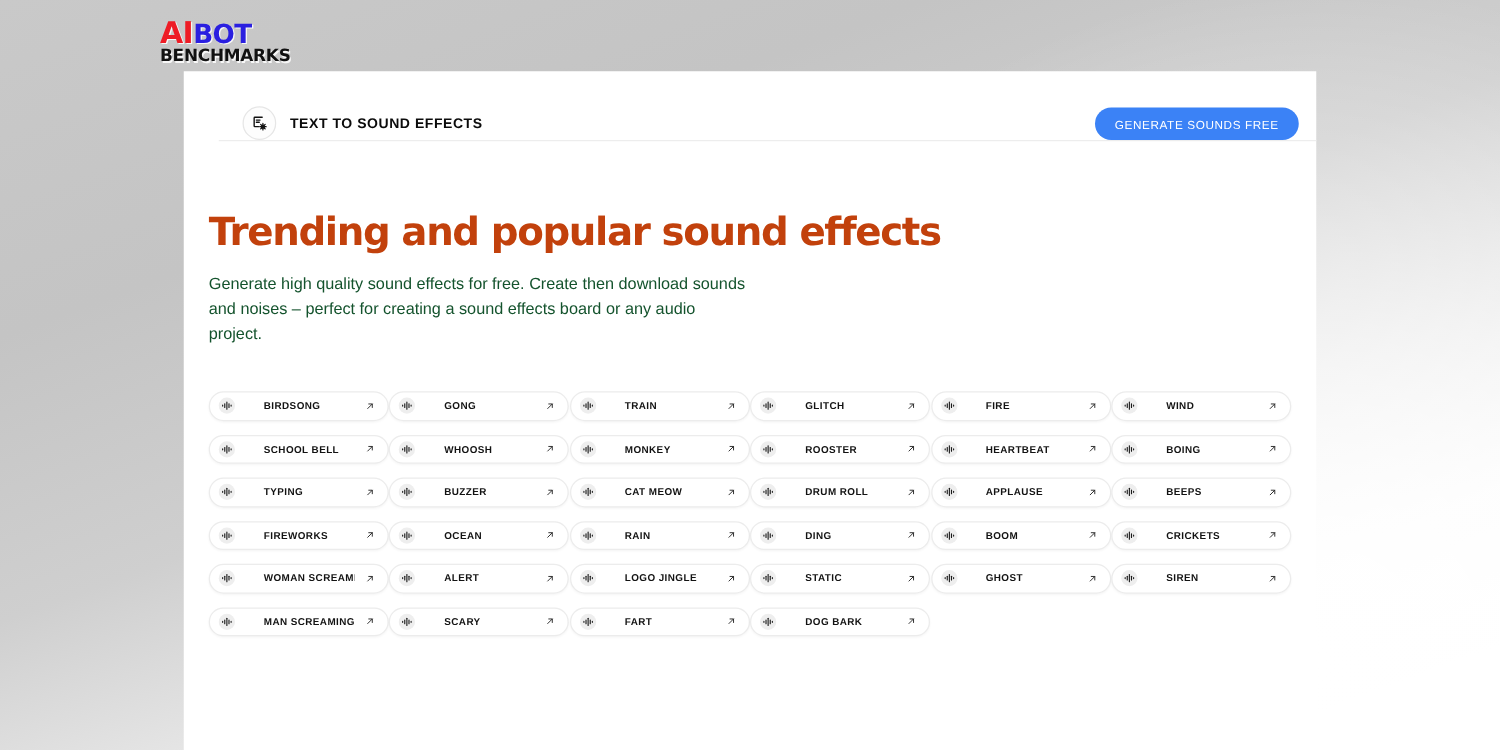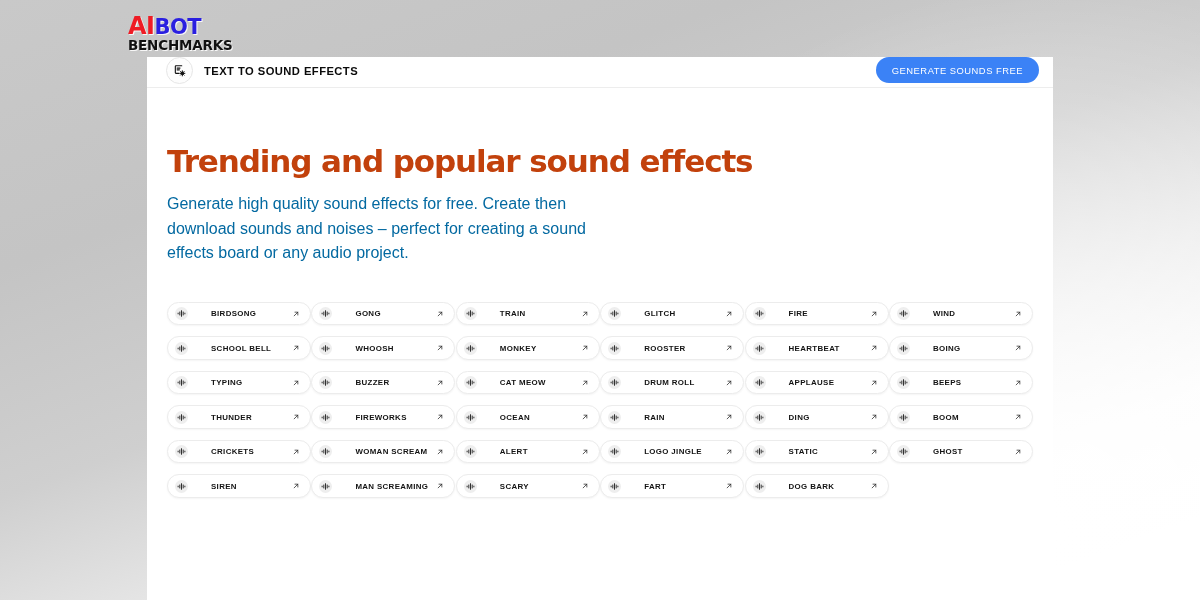--- a/index.html
+++ b/index.html
@@ -58,25 +58,26 @@
   .app-card {
     position: absolute;
     left: 147px;
     top: 57px;
     width: 906px;
     height: 543px;
     background: #ffffff;
   }
 
   .app-header {
-    height: 31px;
+    height: 56px;
     border-bottom: 1px solid #ededed;
     display: flex;
-    align-items: flex-start;
+    align-items: flex-end;
     padding: 0 14px 0 19px;
+    margin-left: 28px;
   }
 
   .header-left {
     display: flex;
     align-items: center;
     gap: 11px;
   }
 
   .header-icon-circle {
     width: 27px;
@@ -121,23 +122,23 @@
     font-family: "DejaVu Sans", sans-serif;
     font-size: 31px;
     font-weight: bold;
     letter-spacing: -1.1px;
     color: #c2410c;
     line-height: 1.1;
   }
 
   .page-subtitle {
     margin-top: 14px;
-    font-size: 16px;
+    font-size: 13px;
     line-height: 1.54;
-    color: #0369a1;
+    color: #14532d;
     max-width: 430px;
   }
 
   .pill-grid {
     margin-top: 36px;
     display: grid;
     grid-template-columns: repeat(6, 144px);
     column-gap: 0px;
     row-gap: 11px;
     justify-content: space-between;
@@ -551,38 +552,20 @@
         <div class="pill">
           <span class="pill-icon">
             <svg width="9" height="9" viewBox="0 0 24 24" stroke="#1a1a1a" stroke-width="2.4" stroke-linecap="round">
               <path d="M3 11v2"></path>
               <path d="M7.5 8v8"></path>
               <path d="M12 4.5v15"></path>
               <path d="M16.5 8v8"></path>
               <path d="M21 11v2"></path>
             </svg>
           </span>
-          <span class="pill-label">THUNDER</span>
-          <span class="pill-arrow">
-            <svg width="8" height="8" viewBox="0 0 24 24" stroke="#2b2b2b" stroke-width="2.3" fill="none" stroke-linecap="round" stroke-linejoin="round">
-              <path d="M6.5 17.5L17.5 6.5"></path>
-              <path d="M9 6.5h8.5V15"></path>
-            </svg>
-          </span>
-        </div>
-        <div class="pill">
-          <span class="pill-icon">
-            <svg width="9" height="9" viewBox="0 0 24 24" stroke="#1a1a1a" stroke-width="2.4" stroke-linecap="round">
-              <path d="M3 11v2"></path>
-              <path d="M7.5 8v8"></path>
-              <path d="M12 4.5v15"></path>
-              <path d="M16.5 8v8"></path>
-              <path d="M21 11v2"></path>
-            </svg>
-          </span>
           <span class="pill-label">FIREWORKS</span>
           <span class="pill-arrow">
             <svg width="8" height="8" viewBox="0 0 24 24" stroke="#2b2b2b" stroke-width="2.3" fill="none" stroke-linecap="round" stroke-linejoin="round">
               <path d="M6.5 17.5L17.5 6.5"></path>
               <path d="M9 6.5h8.5V15"></path>
             </svg>
           </span>
         </div>
         <div class="pill">
           <span class="pill-icon">

